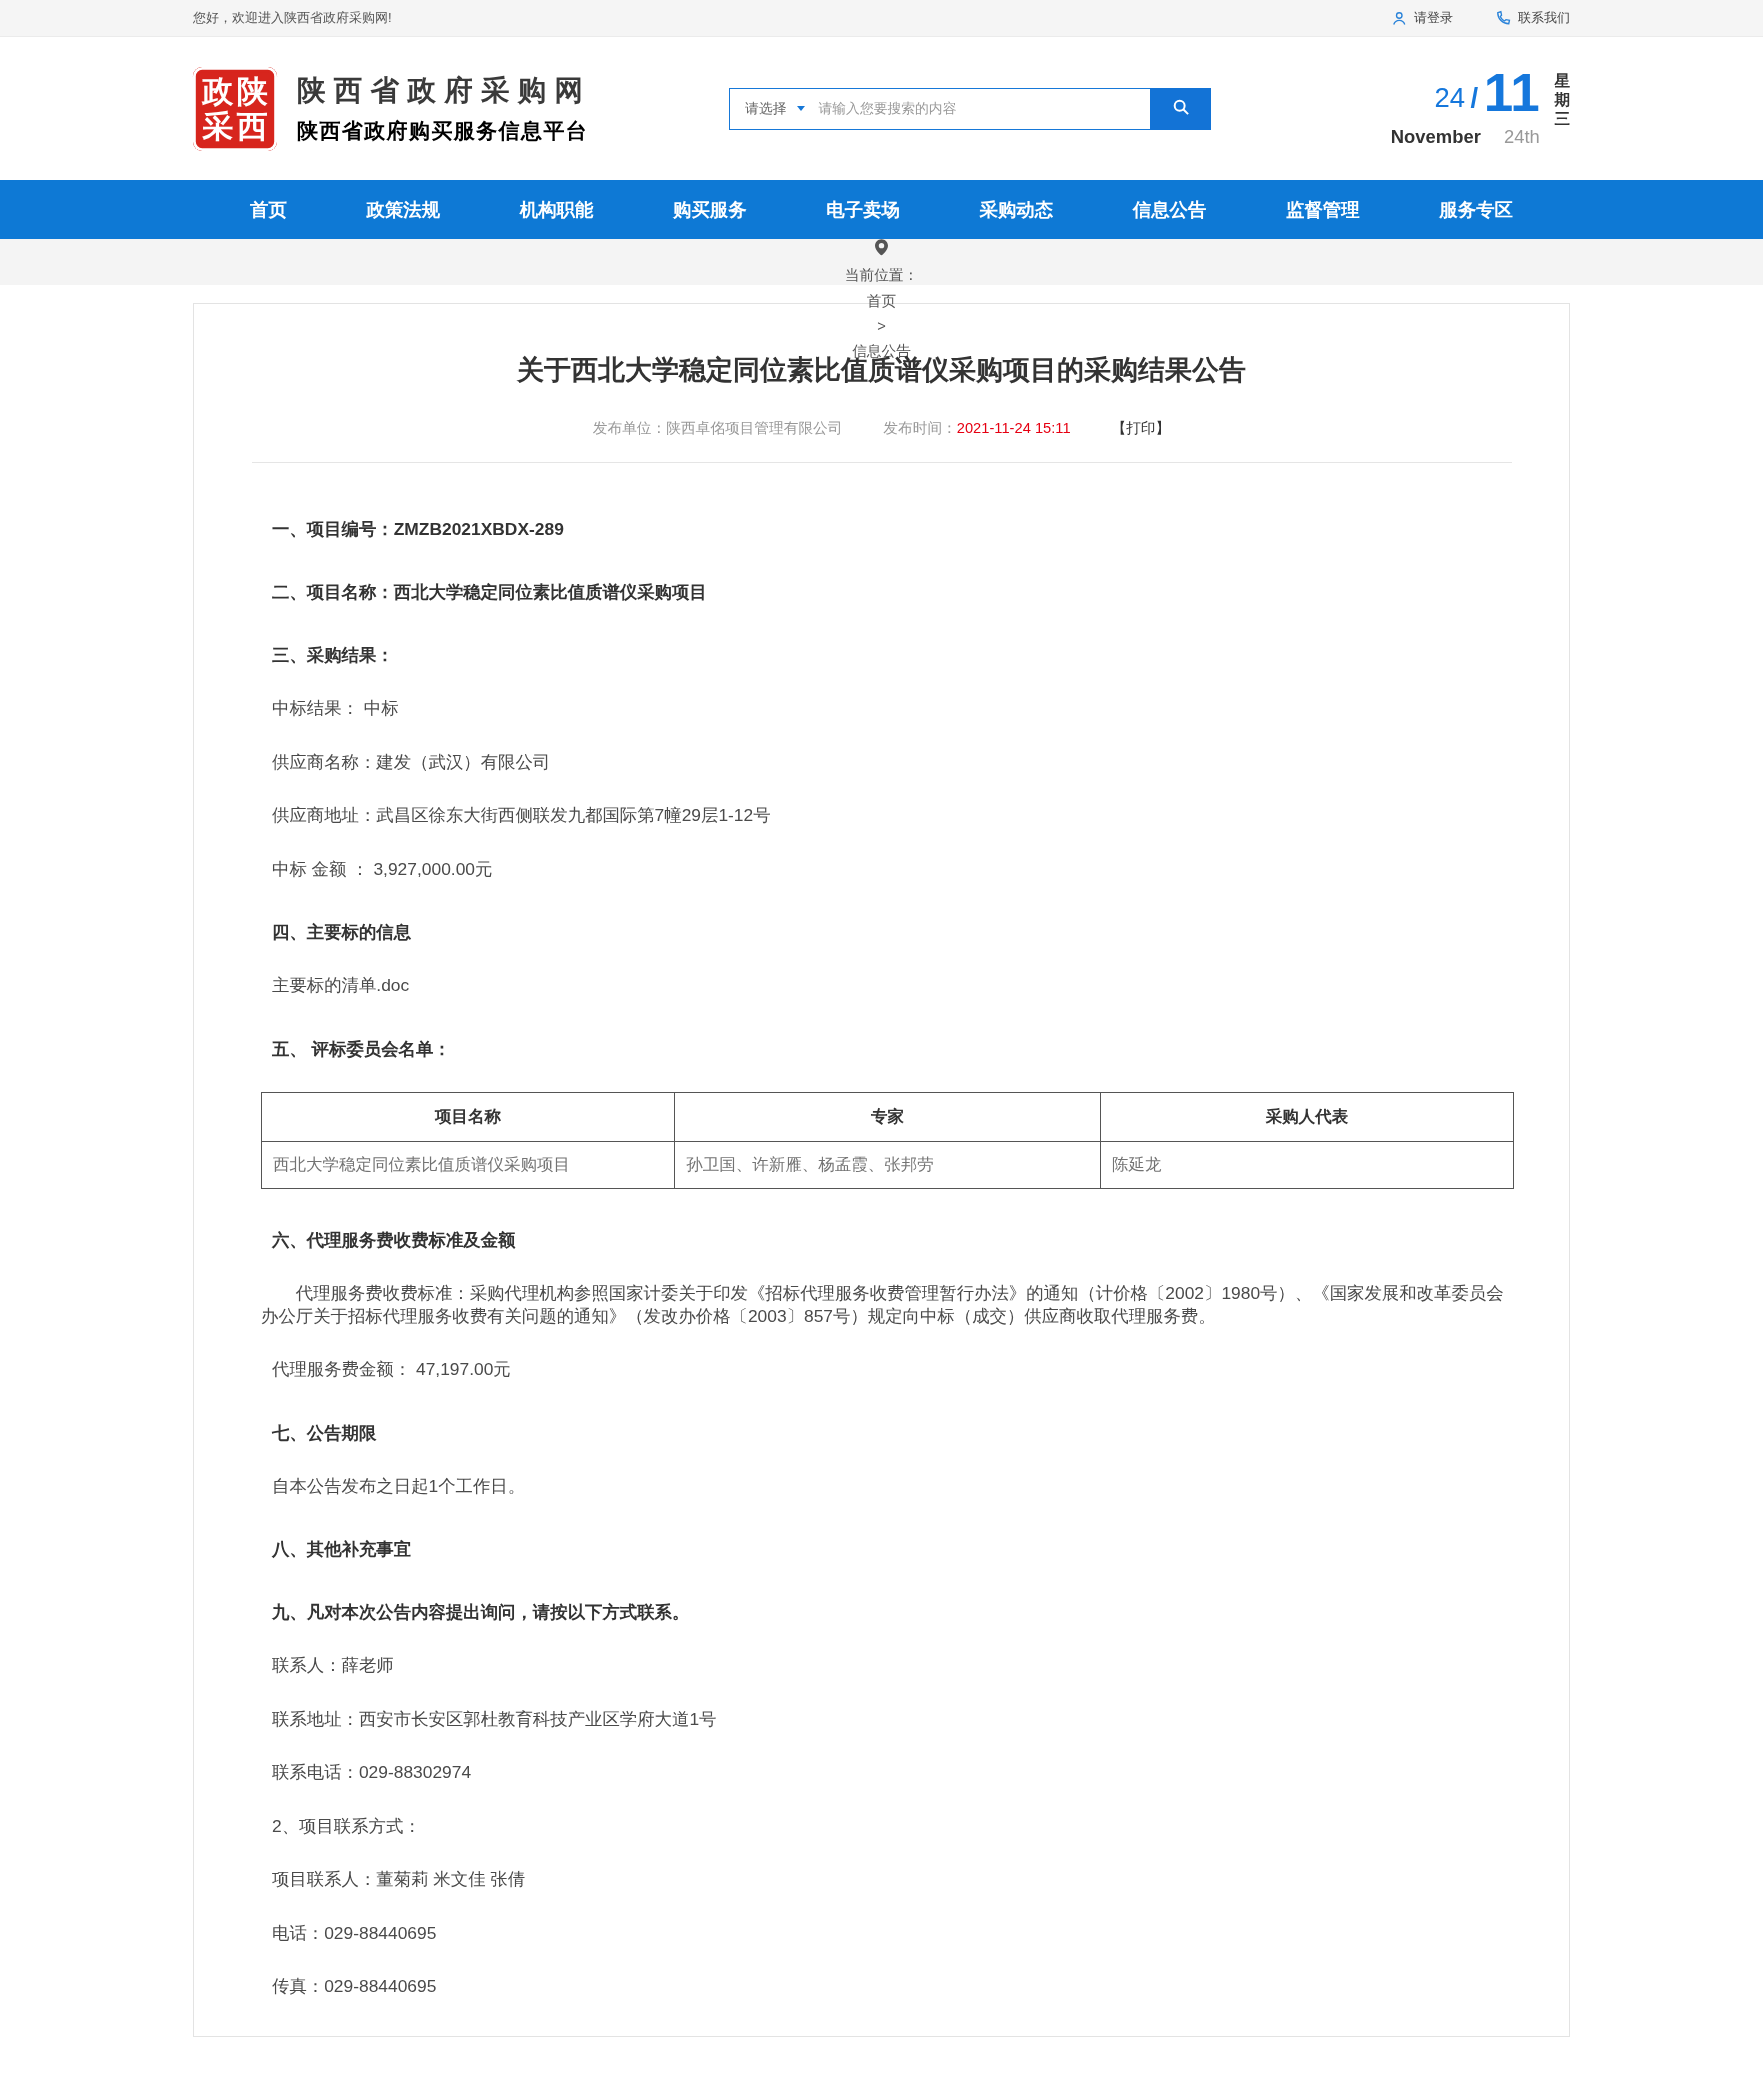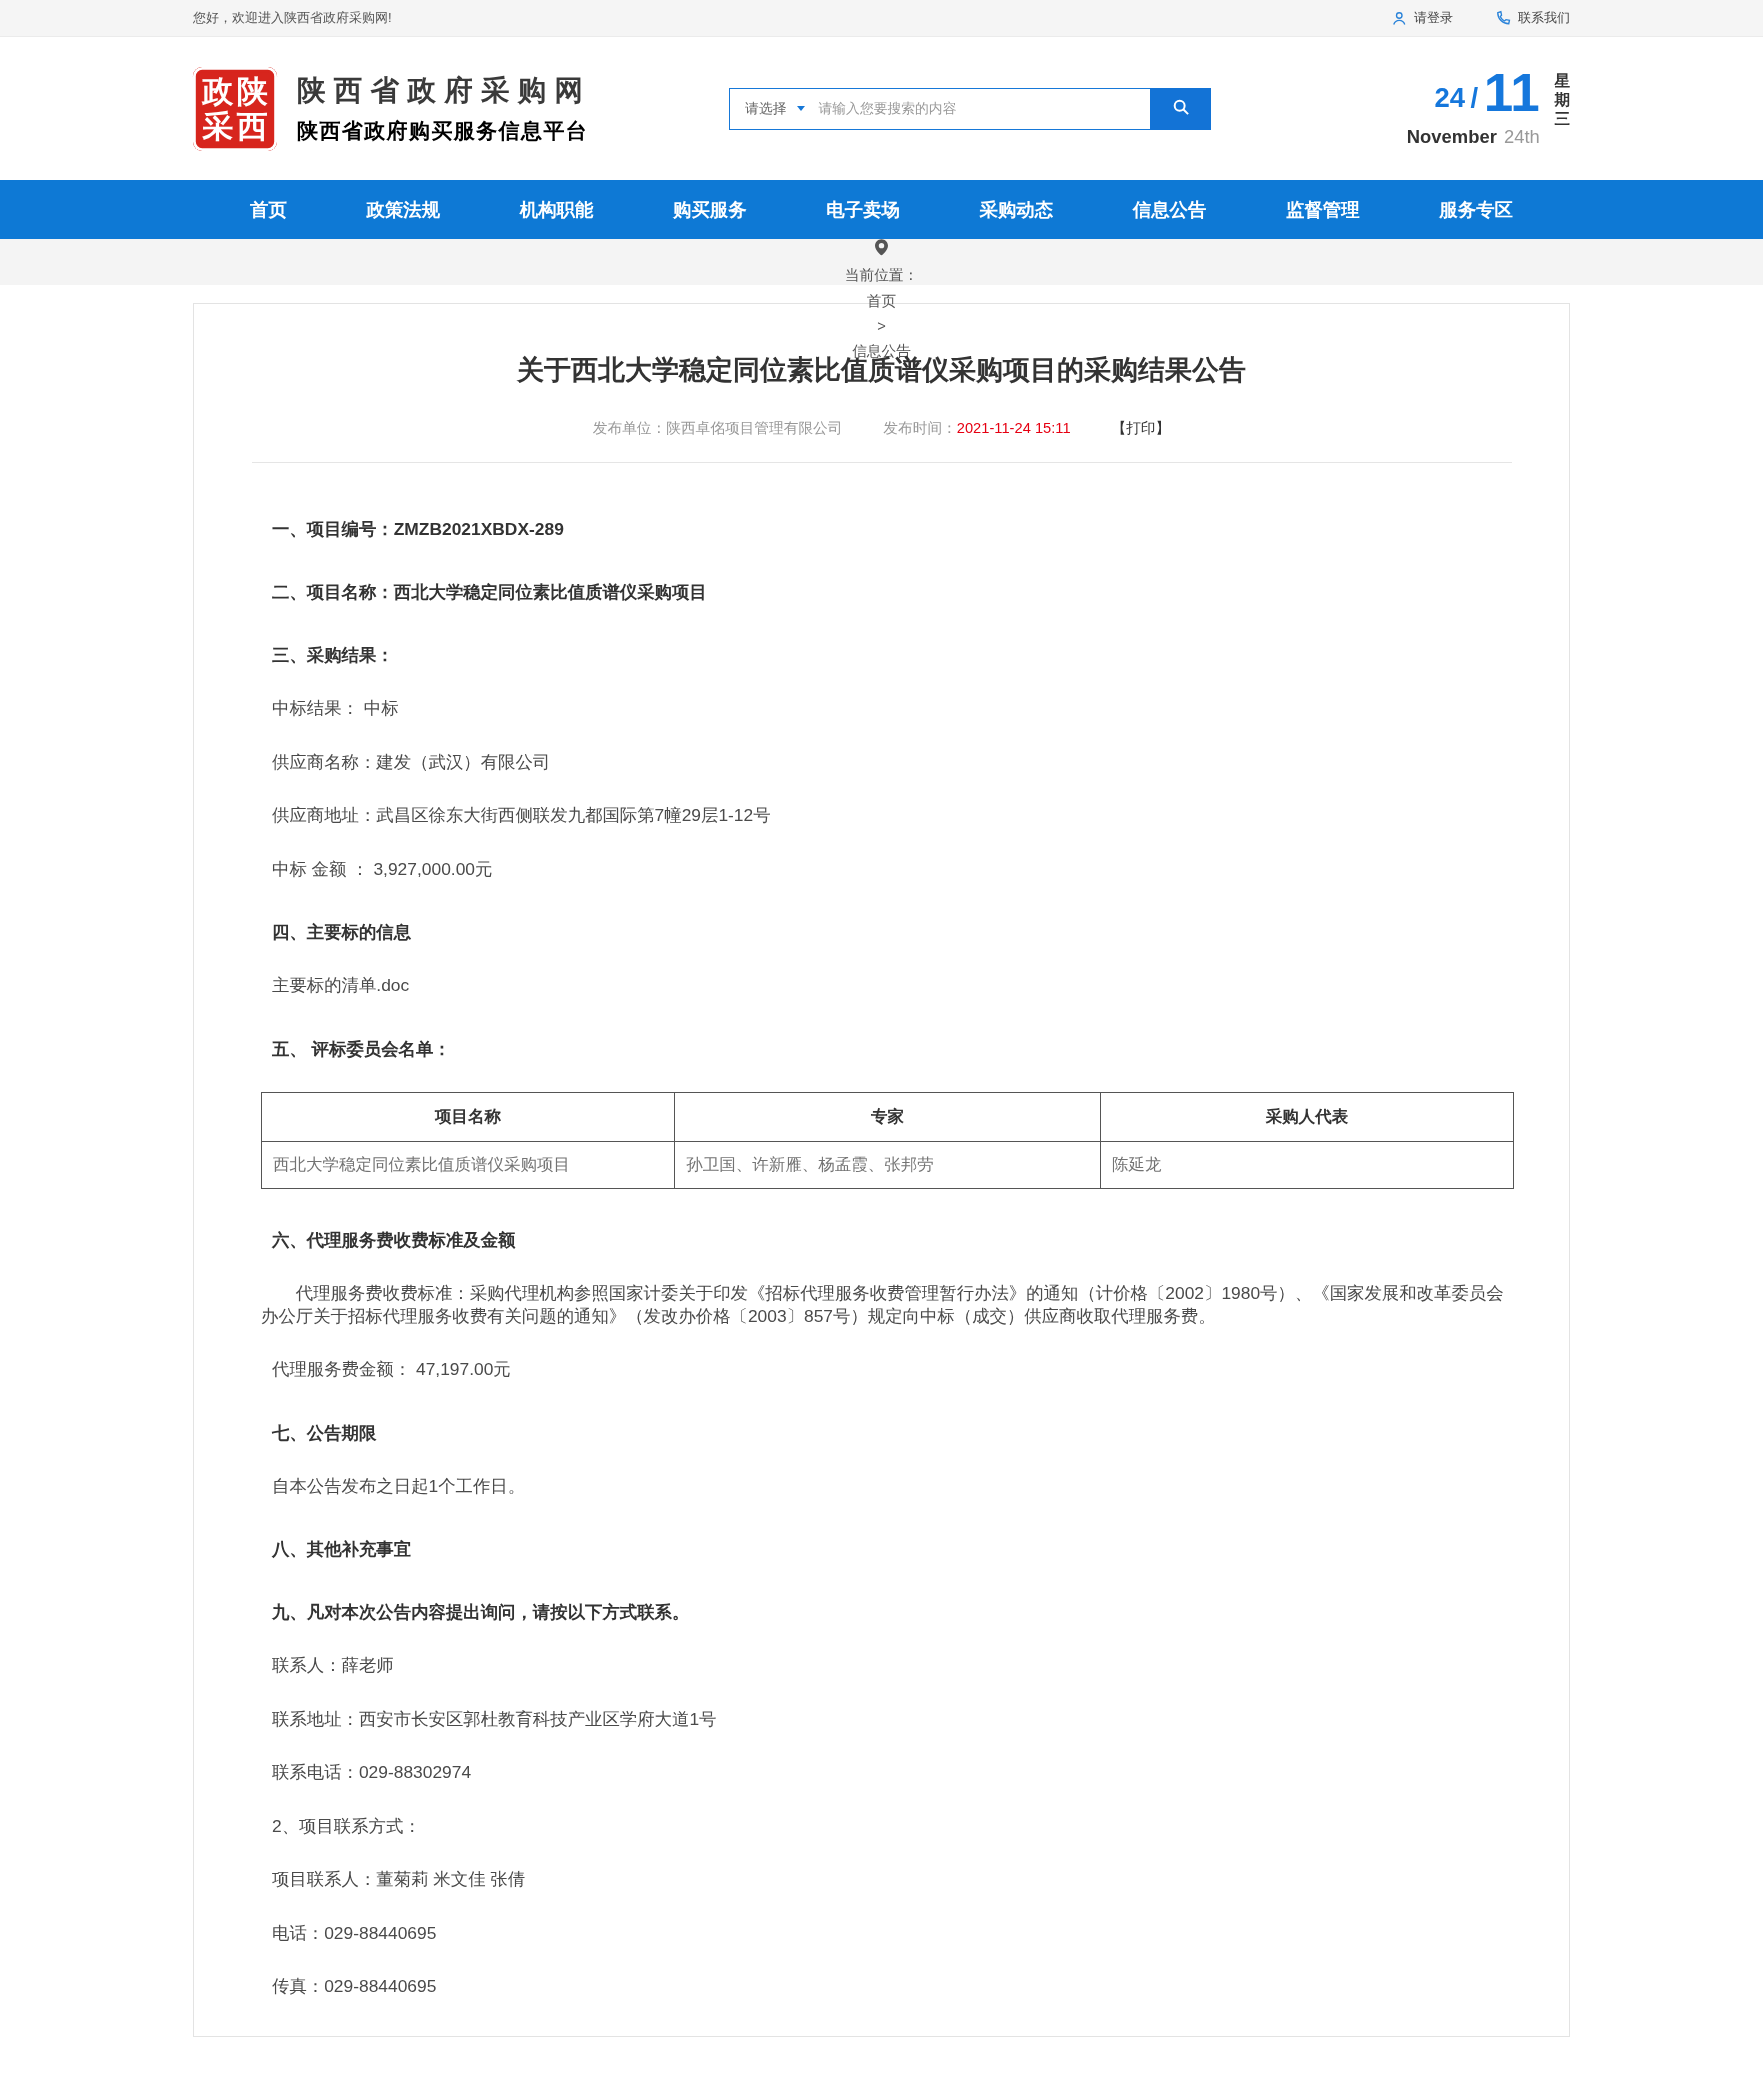--- a/index.html
+++ b/index.html
@@ -28,26 +28,26 @@
   .search { margin-left:138px; width:481px; height:42px; border:1.8px solid #1678d8; display:flex; align-items:center; background:#fff; }
   .search-select { display:flex; align-items:center; gap:11px; padding:0 13px 0 14.7px; font-size:13.8px; color:#666; cursor:pointer; white-space:nowrap; }
   .caret { width:0; height:0; border-left:4.6px solid transparent; border-right:4.6px solid transparent; border-top:5.5px solid #1678d8; }
   .search input { flex:1; height:100%; border:none; outline:none; font-size:13.8px; color:#333; font-family:inherit; }
   .search input::placeholder { color:#999; }
   .search-btn { width:61px; height:42px; margin:-1.8px -1.8px -1.8px 0; background:#1373d6; border:none; cursor:pointer; display:flex; align-items:center; justify-content:center; }
 
   .datebox { margin-left:auto; display:flex; align-items:flex-start; gap:14.7px; }
   .date-nums { text-align:right; }
   .date-top { display:flex; align-items:flex-end; justify-content:flex-end; color:#1577dc; }
-  .d-small { font-size:27.5px; font-weight:bold; line-height:1; margin-bottom:5.5px; }
+  .d-small { font-size:27.5px; font-weight:normal; line-height:1; margin-bottom:5.5px; }
   .d-slash { font-size:27.5px; font-weight:bold; line-height:1; margin:0 5.5px 5.5px 5.5px; }
   .d-big { font-size:53px; font-weight:bold; line-height:0.9; }
   .date-bottom { margin-top:9.2px; font-size:18.4px; }
   .month-en { color:#333; font-weight:bold; }
-  .day-en { color:#999; margin-left:2px; }
+  .day-en { color:#999; margin-left:18px; }
   .weekday { display:flex; flex-direction:column; margin-top:1.8px; }
   .weekday span { font-size:15.6px; color:#333; font-weight:bold; line-height:19px; }
 
   
   .nav { height:59px; background:#0e79d5; }
   .nav-inner { height:100%; display:flex; align-items:center; justify-content:space-between; padding:0 57px; }
   .nav-item { color:#fff; font-size:18.4px; font-weight:bold; cursor:pointer; white-space:nowrap; }
 
   
   .crumbband { height:46px; background:#f4f4f4; }

